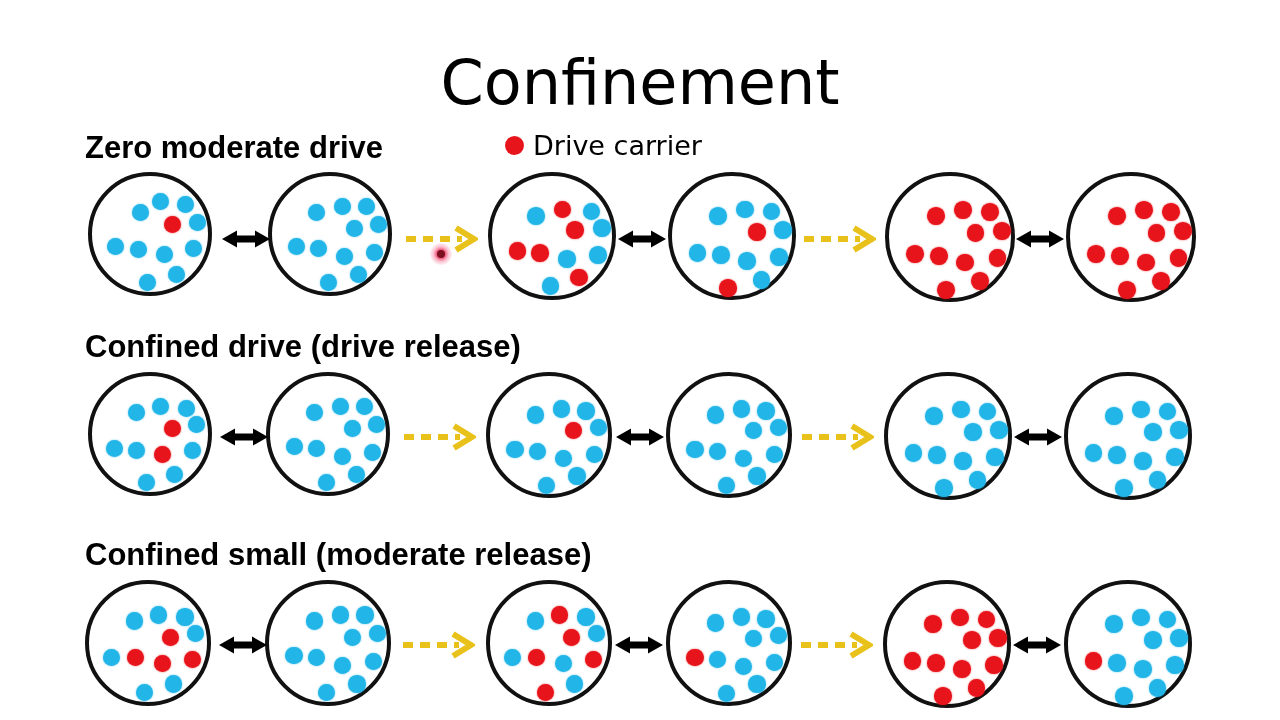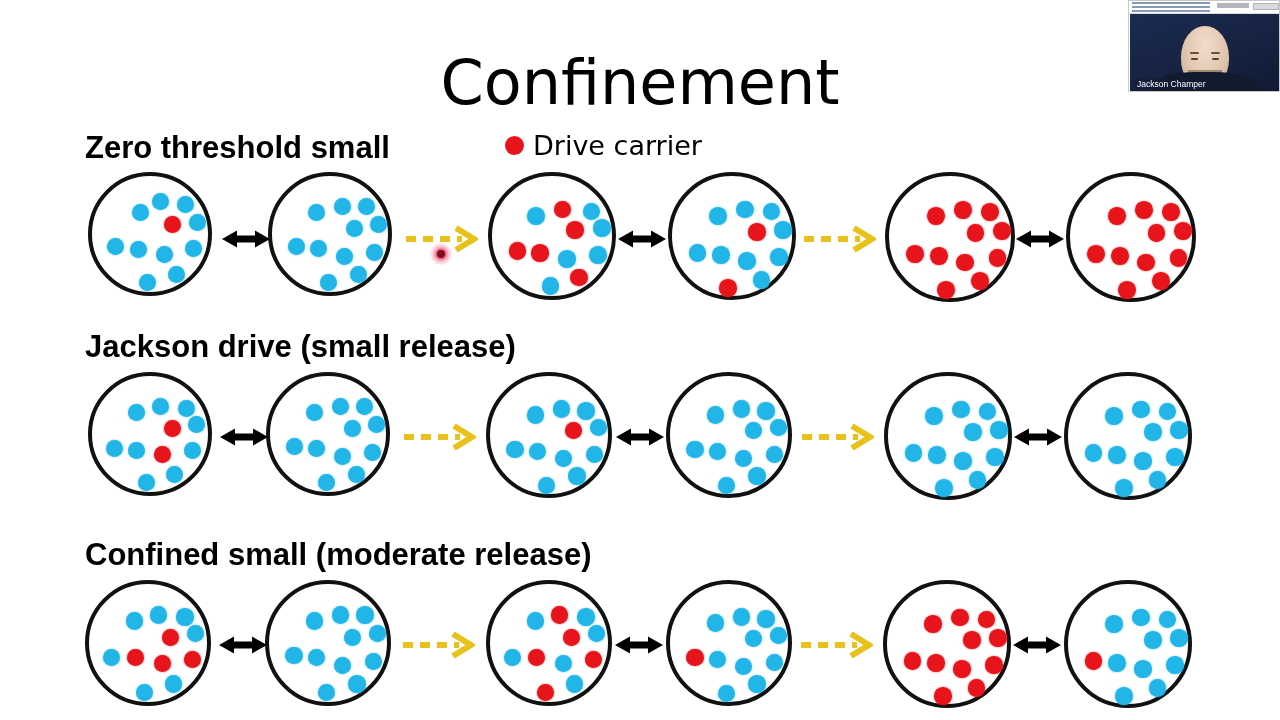--- a/index.html
+++ b/index.html
@@ -243,21 +243,21 @@
   <div class="slide-title">Confinement</div>
 
   <div class="legend" id="legend">
       <div class="legend-entry">
         <span class="legend-swatch" style="background: rgb(232, 20, 27);"></span>
         <span class="legend-label">Drive carrier</span>
       </div>
     </div>
 
   <div id="rows-layer">
-      <div class="row-heading" style="top: 130px;">Zero threshold small</div>
+      <div class="row-heading" style="top: 130px;">Zero moderate drive</div>
       <div class="pop-circle" style="left: 88px; top: 172px; width: 124px; height: 124px;">
         <span class="dot wild" style="width: 17px; height: 17px; left: 40px; top: 28px; background: rgb(34, 181, 232);"></span>
         <span class="dot wild" style="width: 17px; height: 17px; left: 60px; top: 17px; background: rgb(34, 181, 232);"></span>
         <span class="dot wild" style="width: 17px; height: 17px; left: 85px; top: 20px; background: rgb(34, 181, 232);"></span>
         <span class="dot drive" style="width: 17px; height: 17px; left: 72px; top: 40px; background: rgb(232, 20, 27);"></span>
         <span class="dot wild" style="width: 17px; height: 17px; left: 97px; top: 38px; background: rgb(34, 181, 232);"></span>
         <span class="dot wild" style="width: 17px; height: 17px; left: 15px; top: 62px; background: rgb(34, 181, 232);"></span>
         <span class="dot wild" style="width: 17px; height: 17px; left: 38px; top: 65px; background: rgb(34, 181, 232);"></span>
         <span class="dot wild" style="width: 17px; height: 17px; left: 64px; top: 70px; background: rgb(34, 181, 232);"></span>
         <span class="dot wild" style="width: 17px; height: 17px; left: 93px; top: 64px; background: rgb(34, 181, 232);"></span>
@@ -322,21 +322,21 @@
         <span class="dot drive" style="width: 17.8226px; height: 17.8226px; left: 92.2581px; top: 27.2581px; background: rgb(232, 20, 27);"></span>
         <span class="dot drive" style="width: 17.8226px; height: 17.8226px; left: 77.5806px; top: 48.2258px; background: rgb(232, 20, 27);"></span>
         <span class="dot drive" style="width: 17.8226px; height: 17.8226px; left: 103.79px; top: 46.129px; background: rgb(232, 20, 27);"></span>
         <span class="dot drive" style="width: 17.8226px; height: 17.8226px; left: 16.7742px; top: 69.1935px; background: rgb(232, 20, 27);"></span>
         <span class="dot drive" style="width: 17.8226px; height: 17.8226px; left: 40.8871px; top: 71.2903px; background: rgb(232, 20, 27);"></span>
         <span class="dot drive" style="width: 17.8226px; height: 17.8226px; left: 67.0968px; top: 77.5806px; background: rgb(232, 20, 27);"></span>
         <span class="dot drive" style="width: 17.8226px; height: 17.8226px; left: 99.5968px; top: 73.3871px; background: rgb(232, 20, 27);"></span>
         <span class="dot drive" style="width: 17.8226px; height: 17.8226px; left: 81.7742px; top: 96.4516px; background: rgb(232, 20, 27);"></span>
         <span class="dot drive" style="width: 17.8226px; height: 17.8226px; left: 48.2258px; top: 104.839px; background: rgb(232, 20, 27);"></span>
       </div>
-      <div class="row-heading" style="top: 329px;">Jackson drive (small release)</div>
+      <div class="row-heading" style="top: 329px;">Confined drive (drive release)</div>
       <div class="pop-circle" style="left: 88px; top: 372px; width: 124px; height: 124px;">
         <span class="dot wild" style="width: 17px; height: 17px; left: 36px; top: 28px; background: rgb(34, 181, 232);"></span>
         <span class="dot wild" style="width: 17px; height: 17px; left: 60px; top: 22px; background: rgb(34, 181, 232);"></span>
         <span class="dot wild" style="width: 17px; height: 17px; left: 86px; top: 24px; background: rgb(34, 181, 232);"></span>
         <span class="dot drive" style="width: 17px; height: 17px; left: 72px; top: 44px; background: rgb(232, 20, 27);"></span>
         <span class="dot wild" style="width: 17px; height: 17px; left: 96px; top: 40px; background: rgb(34, 181, 232);"></span>
         <span class="dot wild" style="width: 17px; height: 17px; left: 14px; top: 64px; background: rgb(34, 181, 232);"></span>
         <span class="dot wild" style="width: 17px; height: 17px; left: 36px; top: 66px; background: rgb(34, 181, 232);"></span>
         <span class="dot drive" style="width: 17px; height: 17px; left: 62px; top: 70px; background: rgb(232, 20, 27);"></span>
         <span class="dot wild" style="width: 17px; height: 17px; left: 92px; top: 66px; background: rgb(34, 181, 232);"></span>
@@ -538,32 +538,14 @@
         <polyline points="52,6 70,17 52,28" fill="none" stroke="#e8c11a" stroke-width="6" stroke-linecap="butt" stroke-linejoin="miter"></polyline>
       </svg>
       <svg width="74" height="34" viewBox="0 0 74 34" style="position: absolute; left: 799px; top: 628px;">
         <line x1="2" y1="17" x2="58" y2="17" stroke="#e8c11a" stroke-width="6" stroke-dasharray="10 7" stroke-linecap="butt"></line>
         <polyline points="52,6 70,17 52,28" fill="none" stroke="#e8c11a" stroke-width="6" stroke-linecap="butt" stroke-linejoin="miter"></polyline>
       </svg>
     </div>
 
   <div class="cursor-highlight" id="cursor" style="left: 430px; top: 243px;"></div>
 
-  <div class="webcam">
-    <div class="webcam-browser-bar">
-      <div class="webcam-blurb"></div>
-      <div class="webcam-blurb2"></div>
-      <div class="webcam-blurb3"></div>
-    </div>
-    <div class="webcam-video">
-      <div class="webcam-head">
-        <div class="webcam-brow" style="left:9px; top:26px;"></div>
-        <div class="webcam-brow" style="left:30px; top:26px;"></div>
-        <div class="webcam-eye" style="left:10px; top:32px;"></div>
-        <div class="webcam-eye" style="left:31px; top:32px;"></div>
-        <div class="webcam-beard"></div>
-      </div>
-      <div class="webcam-shoulders"></div>
-      <div class="webcam-name">Jackson Champer</div>
-    </div>
-  </div>
 
 </div>
 
 </body></html>

